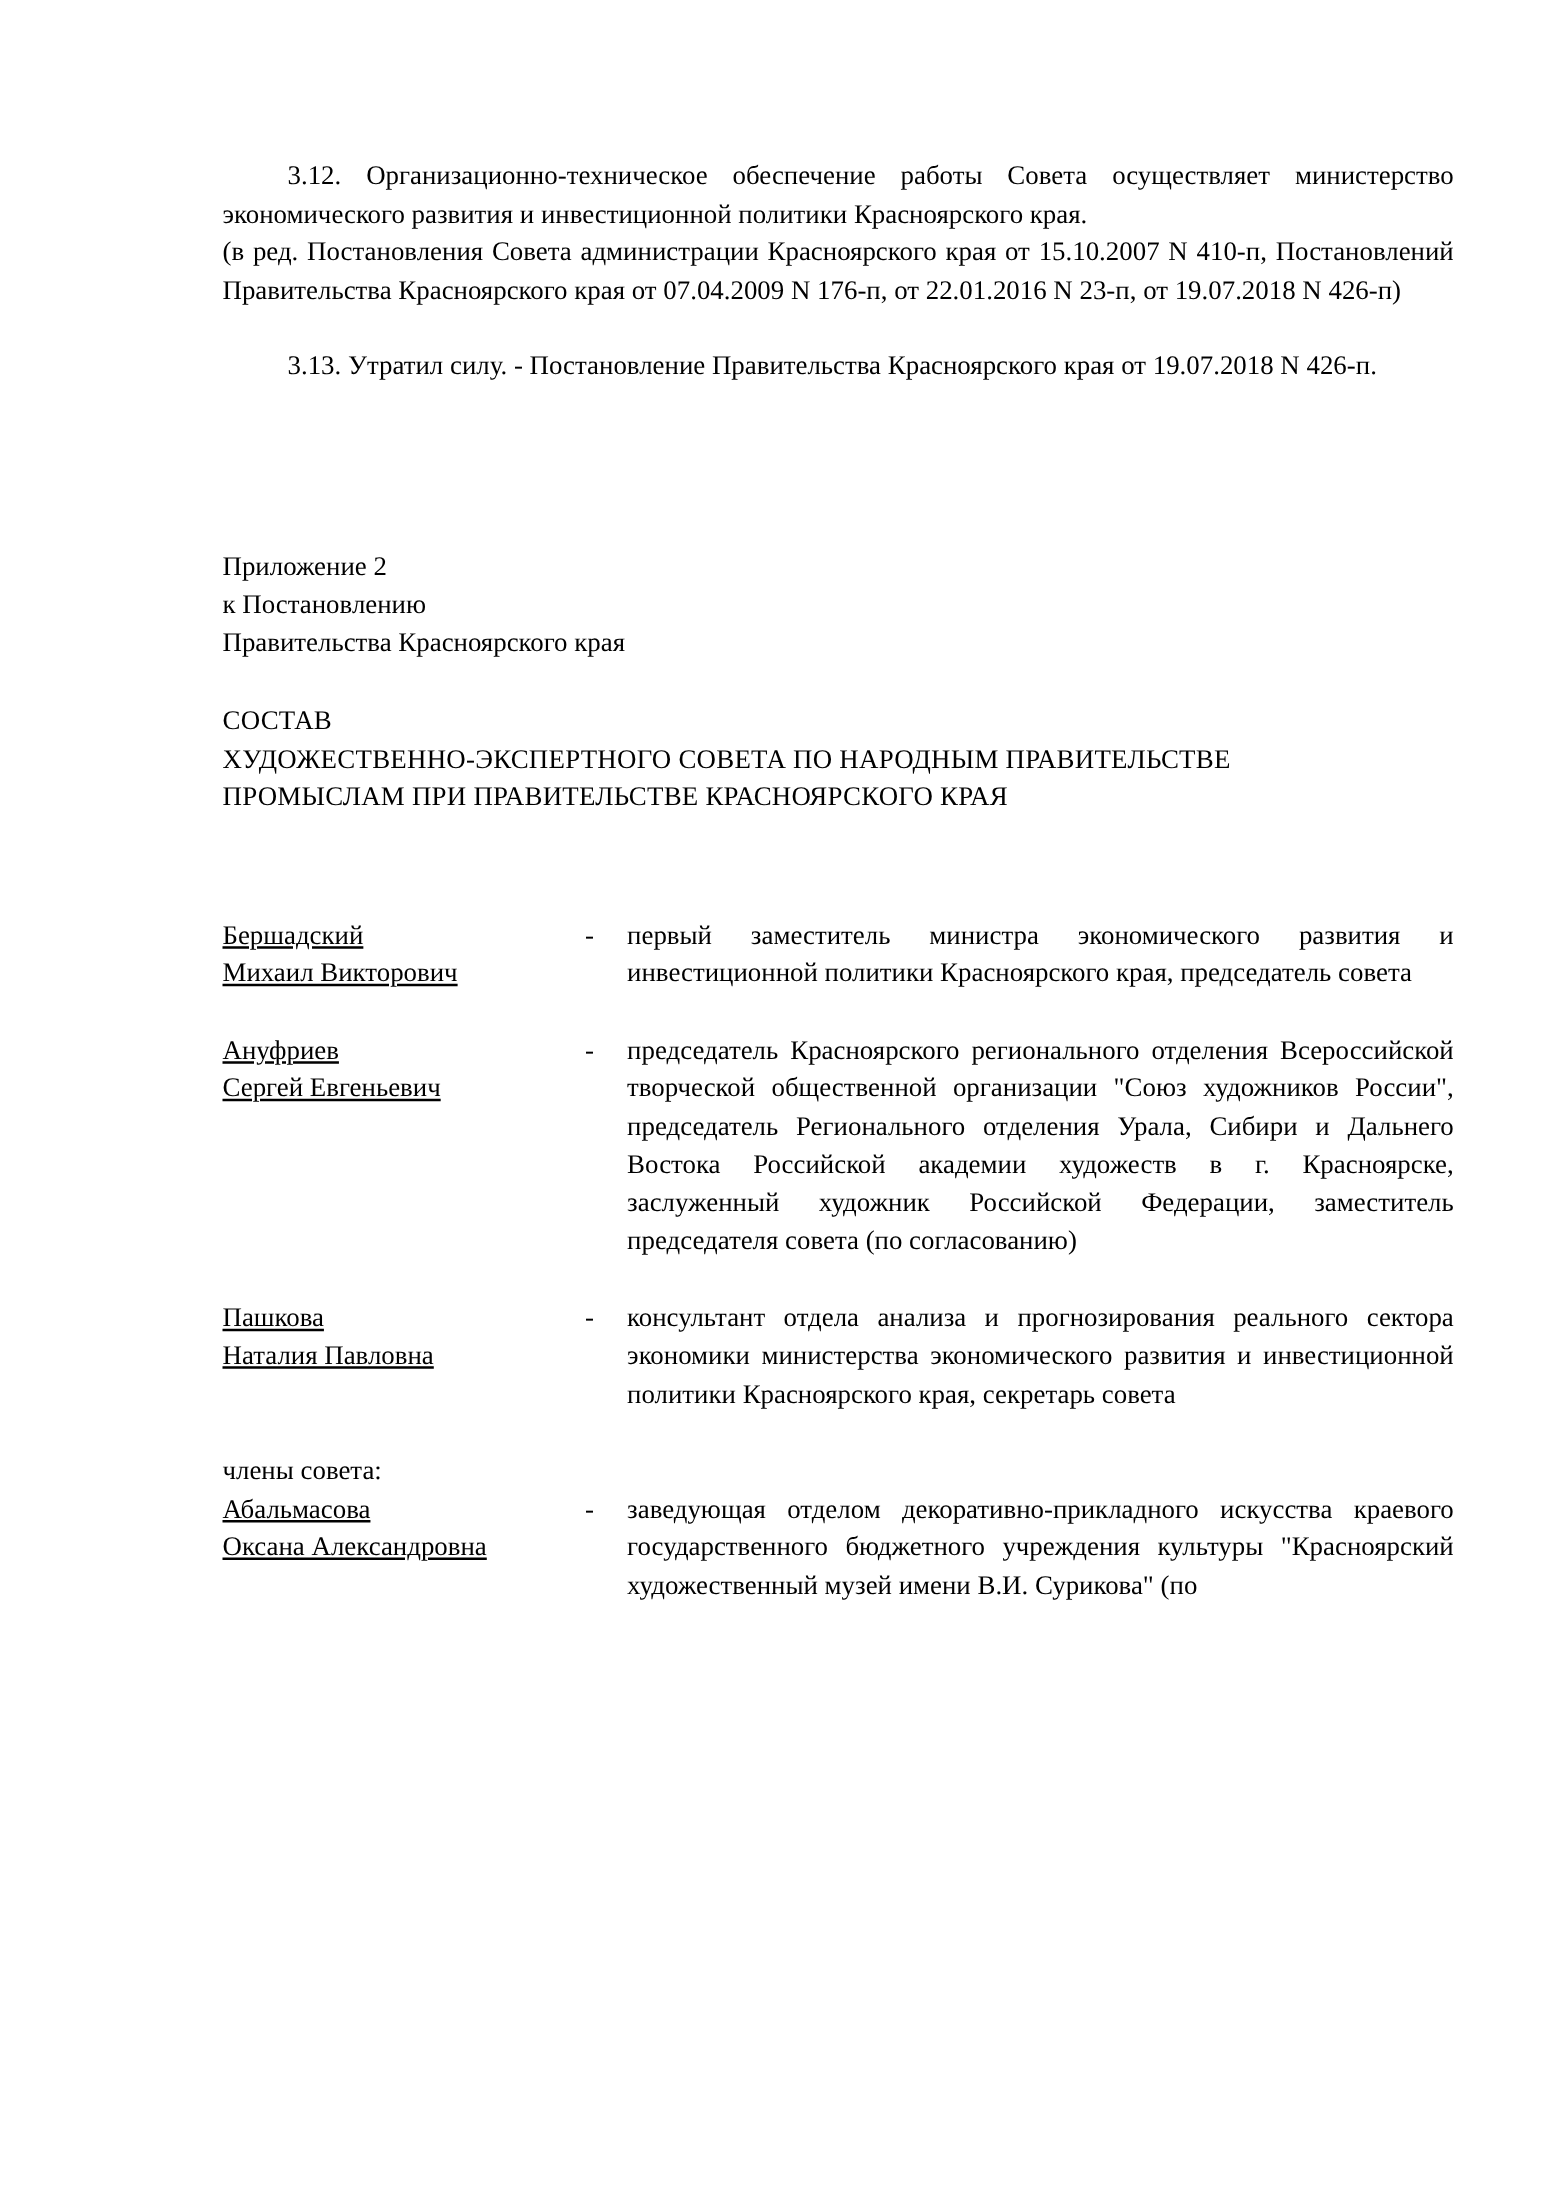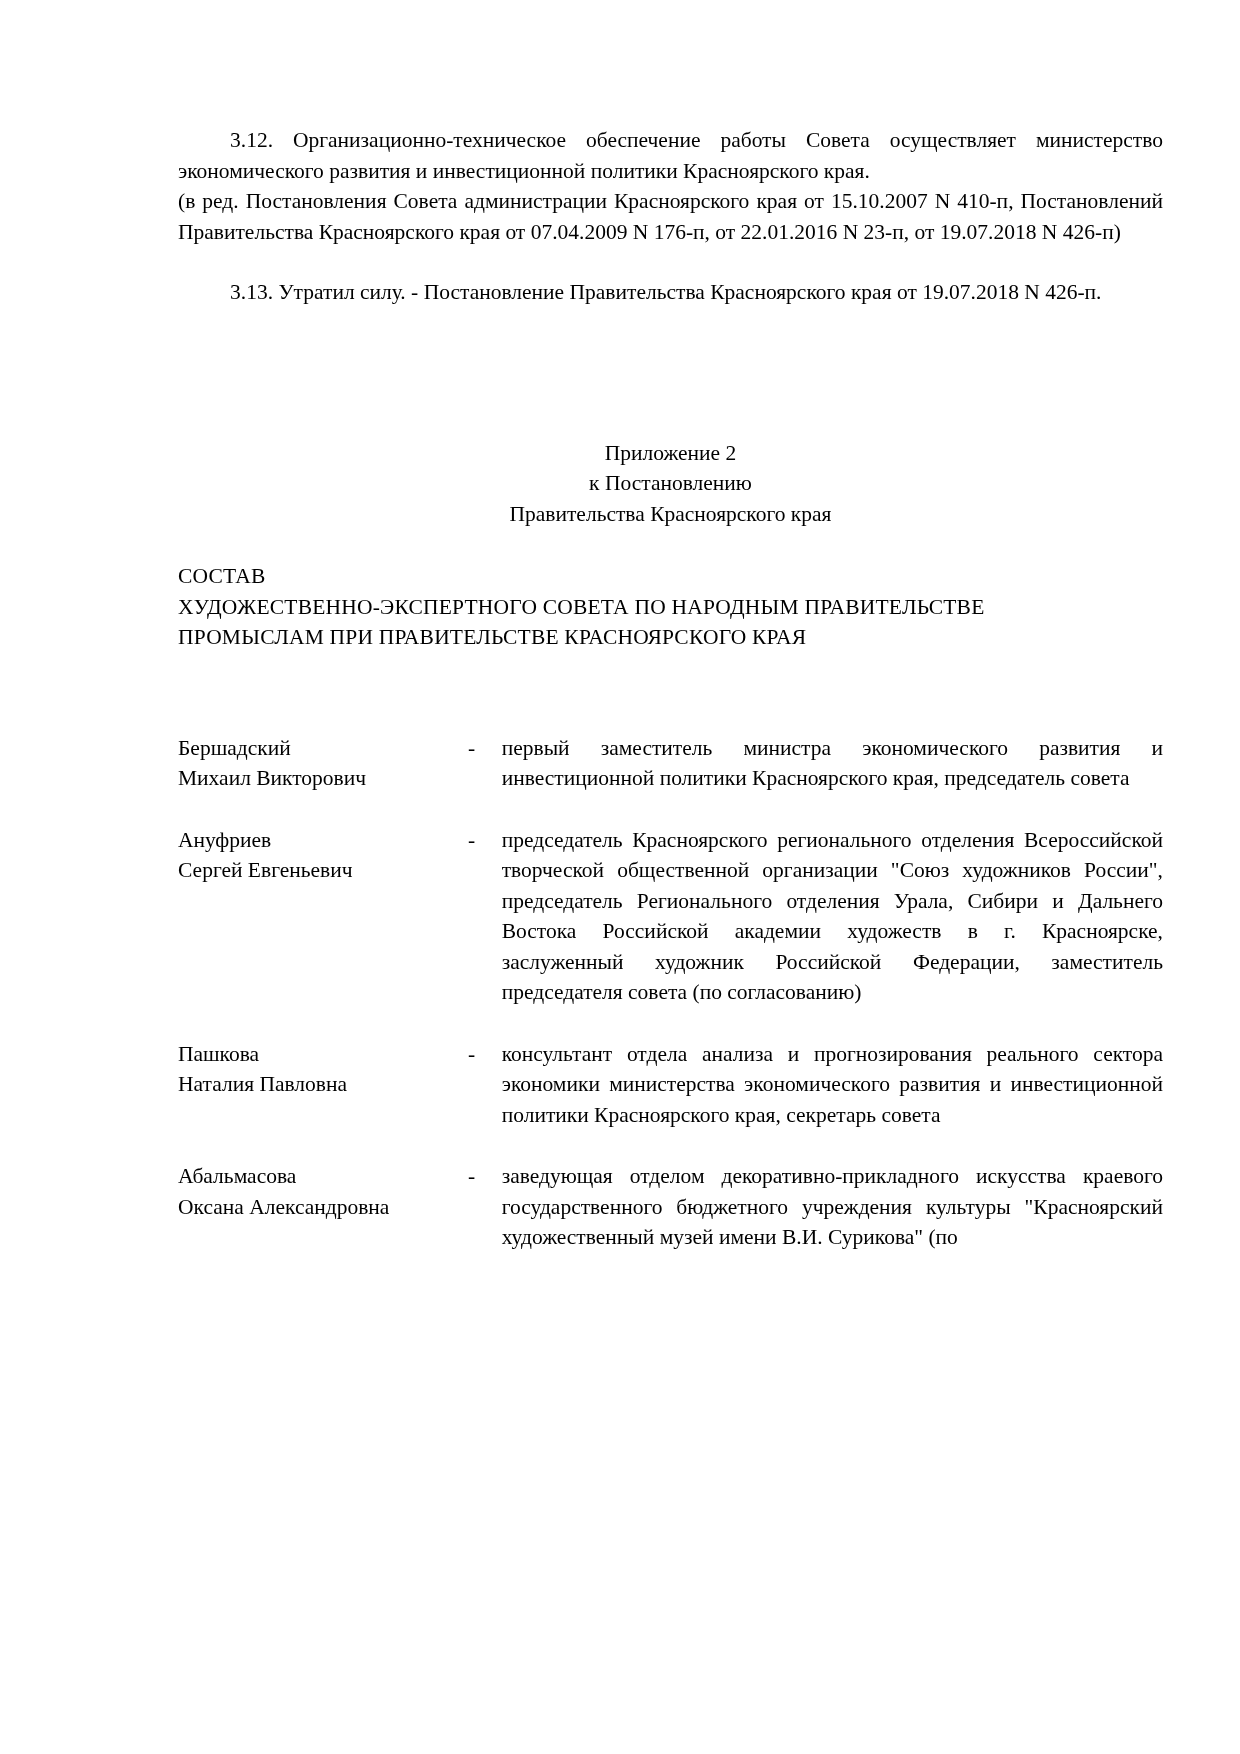--- a/index.html
+++ b/index.html
@@ -36,21 +36,21 @@
     text-justify: inter-word;
     margin: 0;
     hyphens: none;
   }
   .para.indent { text-indent: 52px; }
   .spacer-sm { height: 30px; }
   .spacer-lg { height: 125px; }
 
   
   .appendix {
-    text-align: center;
+    text-align: left;
     font-size: 21.5px;
     line-height: 30.5px;
   }
   .appendix div { white-space: nowrap; }
 
   
   .doc-title {
     font-size: 21.5px;
     line-height: 30.5px;
   }
@@ -77,21 +77,21 @@
     border-collapse: collapse;
     font-size: 21.5px;
     line-height: 30.5px;
   }
   .roster td {
     vertical-align: top;
     padding: 0;
     border: 0;
   }
   .roster tr.entry > td { padding-bottom: 31px; }
-  .col-name  { width: 283px; padding-right: 8px !important; }
+  .col-name  { width: 283px; padding-right: 8px !important; text-decoration: underline; }
   .col-dash  { width: 34px; text-align: left; }
   .col-desc  { width: 668px; text-align: justify; text-justify: inter-word; }
   .name-line { white-space: nowrap; }
 
   .section-label {
     font-size: 21.5px;
     line-height: 30.5px;
     padding-bottom: 31px;
   }
 </style>
@@ -154,20 +154,23 @@
 
         <tr class="entry">
           <td class="col-name">
             <div class="name-line">Пашкова</div>
             <div class="name-line">Наталия Павловна</div>
           </td>
           <td class="col-dash">-</td>
           <td class="col-desc">консультант отдела анализа и прогнозирования реального сектора экономики министерства экономического развития и инвестиционной политики Красноярского края, секретарь совета</td>
         </tr>
 
+        <tr>
+          <td class="section-label" colspan="3">члены совета:</td>
+        </tr>
 
         <tr class="entry">
           <td class="col-name">
             <div class="name-line">Абальмасова</div>
             <div class="name-line">Оксана Александровна</div>
           </td>
           <td class="col-dash">-</td>
           <td class="col-desc">заведующая отделом декоративно-прикладного искусства краевого государственного бюджетного учреждения культуры "Красноярский художественный музей имени В.И. Сурикова" (по</td>
         </tr>
       </tbody>

